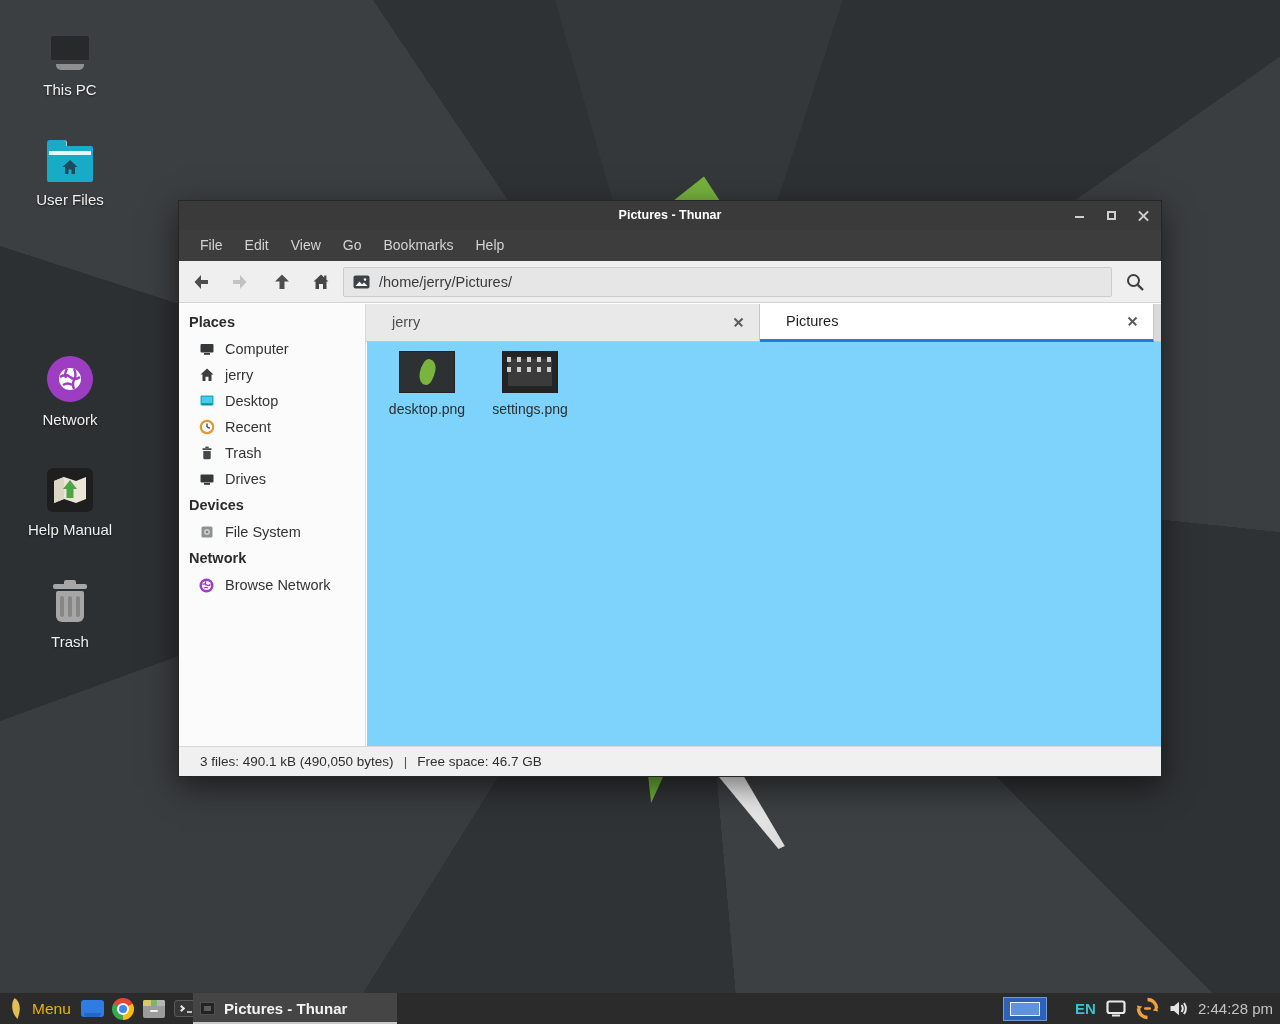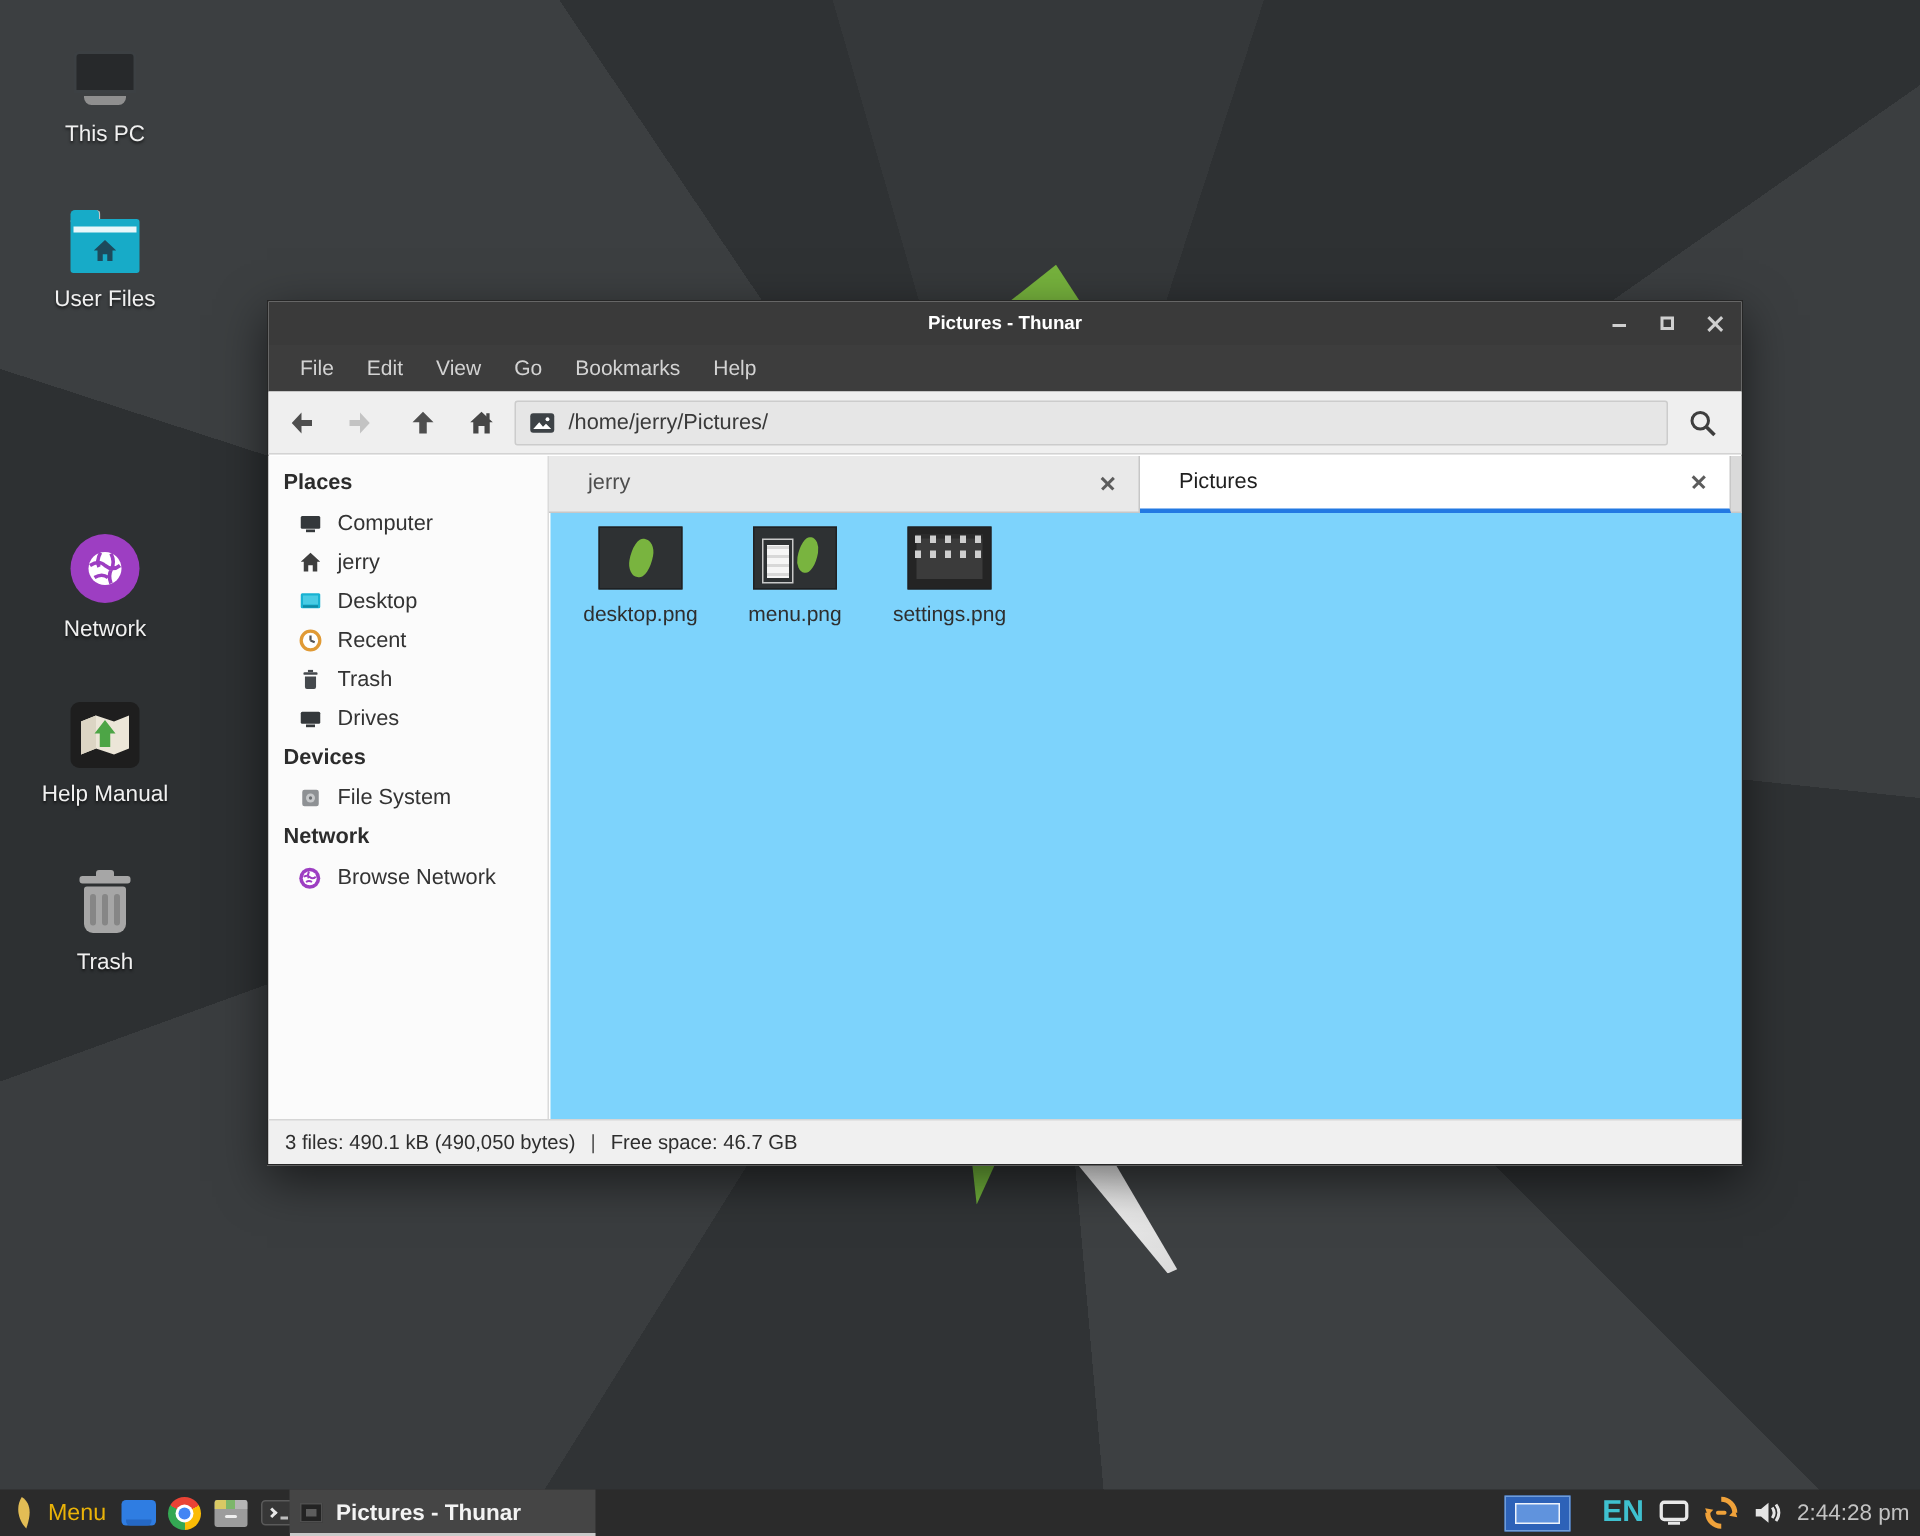--- a/index.html
+++ b/index.html
@@ -99,21 +99,21 @@
     background-image:repeating-linear-gradient(#0000 0 4px,#d8d8d8 4px 6px); background-clip:content-box; padding:3px 2px; }
   .thumb-menu .leaf { left:29px; top:6px; width:13px; height:24px; }
   .thumb-settings { background:#242424; }
   .thumb-settings .inner { position:absolute; inset:4px 5px 6px 5px; background:#3b3b3b; border-top:3px solid #2b2b2b; }
   .thumb-settings .row { position:absolute; left:4px; right:4px; height:5px;
     background:repeating-linear-gradient(90deg,#cfcfcf 0 4px,#0000 4px 10px); }
   .thumb-settings .row.r1 { top:5px; } .thumb-settings .row.r2 { top:15px; }
   .file-name { margin-top:8px; font-size:14px; color:#2e2e2e; }
 
   .statusbar { position:absolute; left:0; right:0; bottom:0; height:30px; background:#f0f0f0; border-top:1px solid #d6d6d6;
-    display:flex; align-items:center; padding-left:11px; font-size:13.5px; color:#2e2e2e; }
+    display:flex; align-items:center; padding-left:21px; font-size:13.5px; color:#2e2e2e; }
   .statusbar .sep { margin:0 10px; color:#555; }
 
   
   #taskbar { position:absolute; left:0; bottom:0; width:1280px; height:31px; background:#2b2b2b; z-index:3;
     display:flex; align-items:center; }
   .tb-menu { display:flex; align-items:center; height:100%; padding:0 6px 0 7px; gap:9px; }
   .tb-menu-label { color:#eab308; font-size:15.5px; }
   .tb-launcher { width:31px; height:100%; display:flex; align-items:center; justify-content:center; }
   .ic-bluewin { width:23px; height:17px; background:#2f7de2; border-radius:3px; position:relative; }
   .ic-bluewin::after { content:""; position:absolute; left:3px; right:3px; bottom:0; height:4px; background:#2568c4; border-radius:0 0 3px 3px; }
@@ -131,21 +131,21 @@
   .grip { height:100%; width:9px; display:flex; flex-direction:column; align-items:center; justify-content:center; gap:3px; margin-left:2px; }
   .grip i { width:2px; height:2px; background:#6f6f6f; border-radius:50%; }
   .tb-task { position:absolute; left:193px; top:0; height:31px; width:204px; background:#454545;
     display:flex; align-items:center; gap:9px; padding-left:7px; box-shadow:inset 0 -2px 0 #c9c9c9; }
   .task-ic { width:15px; height:13px; background:#232323; border:1px solid #4f4f4f; position:relative; }
   .task-ic::after { content:""; position:absolute; left:3px; top:3px; width:7px; height:5px; background:#5d5d5d; }
   .tb-task-label { color:#f3f3f3; font-size:15px; font-weight:bold; }
   .pager { position:absolute; left:1003px; top:4px; width:44px; height:24px; background:#2d62b8; border:1px solid #6f9cd9; }
   .pager .inner { position:absolute; inset:4px 6px; background:#6093dd; border:1px solid #eef3fb; }
   .tray { position:absolute; right:0; top:0; height:31px; display:flex; align-items:center; gap:10px; padding-right:7px; }
-  .tray-en { color:#3fc0cf; font-weight:bold; font-size:20px; }
+  .tray-en { color:#3fc0cf; font-weight:bold; font-size:15px; }
   .tray-clock { color:#c3c3c3; font-size:15px; }
 </style>
 </head>
 <body>
 
 <div id="screen">
   <div id="wallpaper"></div>
   <div class="leaf-top"></div>
   <div class="leaf-bottom"></div>
   <div class="white-blade"></div>
@@ -359,27 +359,20 @@
         <span>Browse Network</span>
       </div>
     </div>
 
     <div class="fileview">
       <div class="file-item">
         <div class="thumb thumb-desktop">
             <div class="leaf"></div>
           </div>
         <div class="file-name">desktop.png</div>
-      </div>
-      <div class="file-item">
-        <div class="thumb thumb-menu">
-            <div class="leaf"></div>
-            <div class="panel"></div>
-          </div>
-        <div class="file-name">menu.png</div>
       </div>
       <div class="file-item">
         <div class="thumb thumb-settings">
           <div class="inner"></div>
             <div class="row r1"></div>
             <div class="row r2"></div>
         </div>
         <div class="file-name">settings.png</div>
       </div>
     </div>

